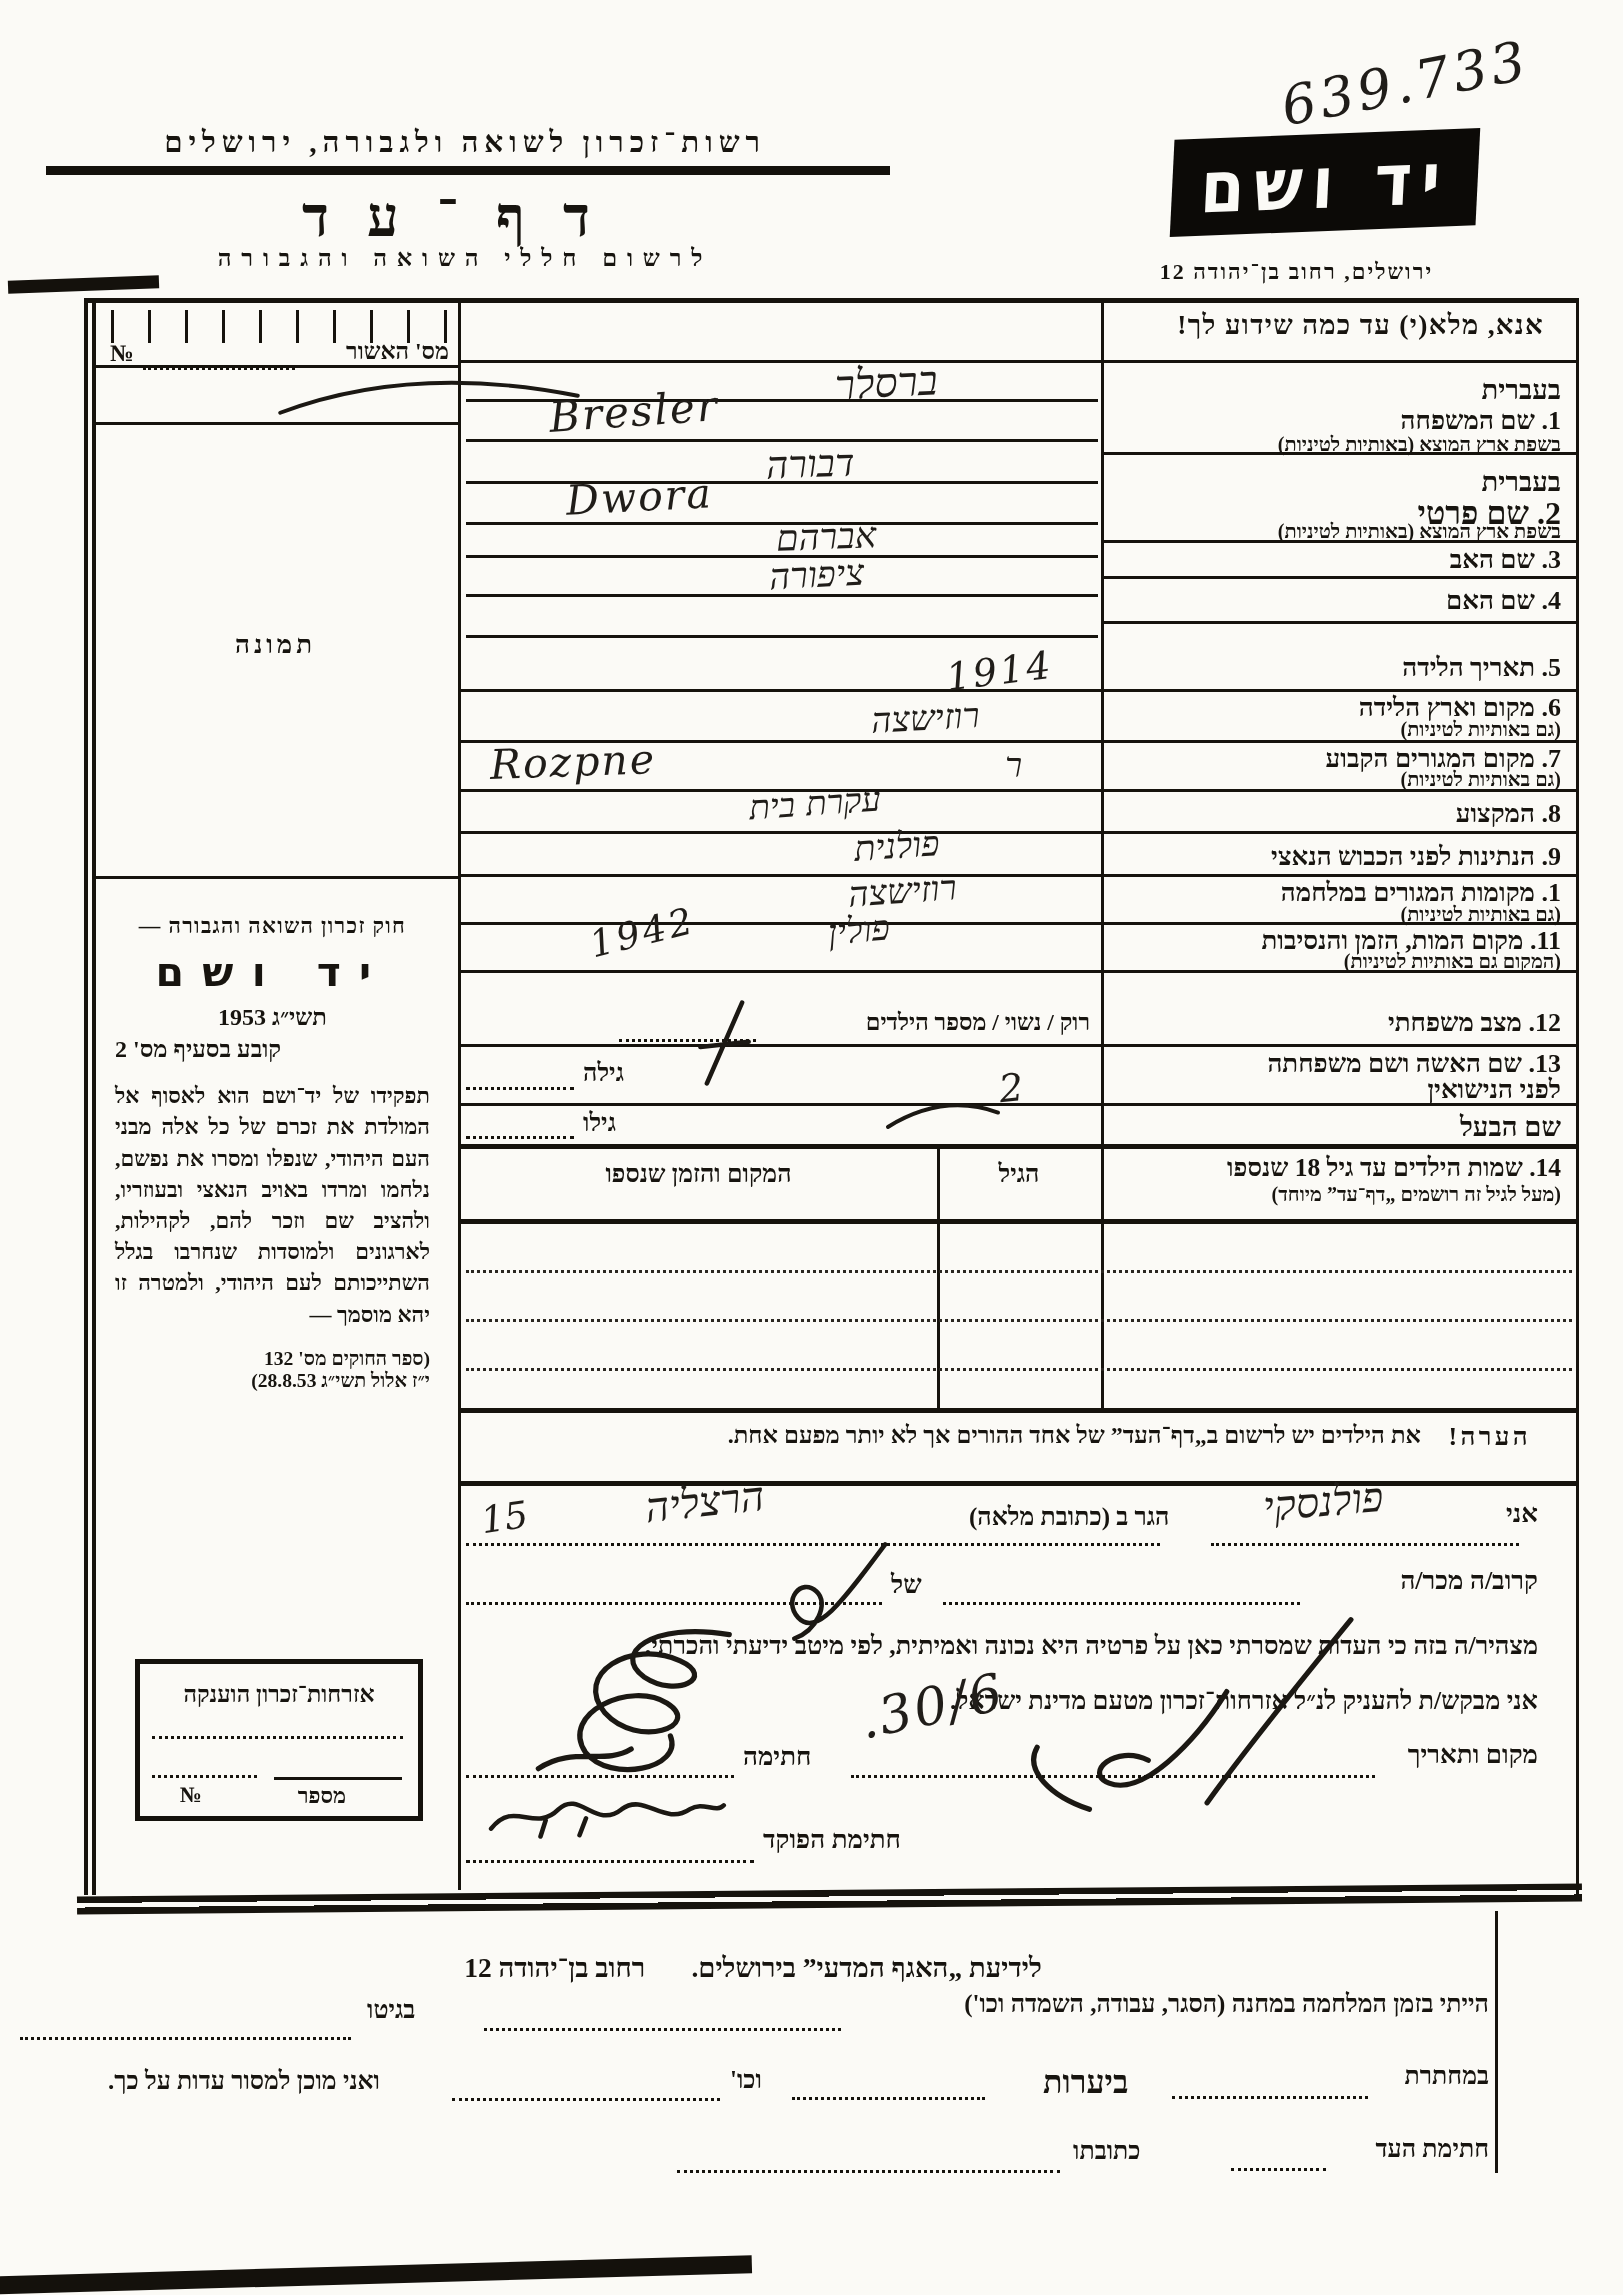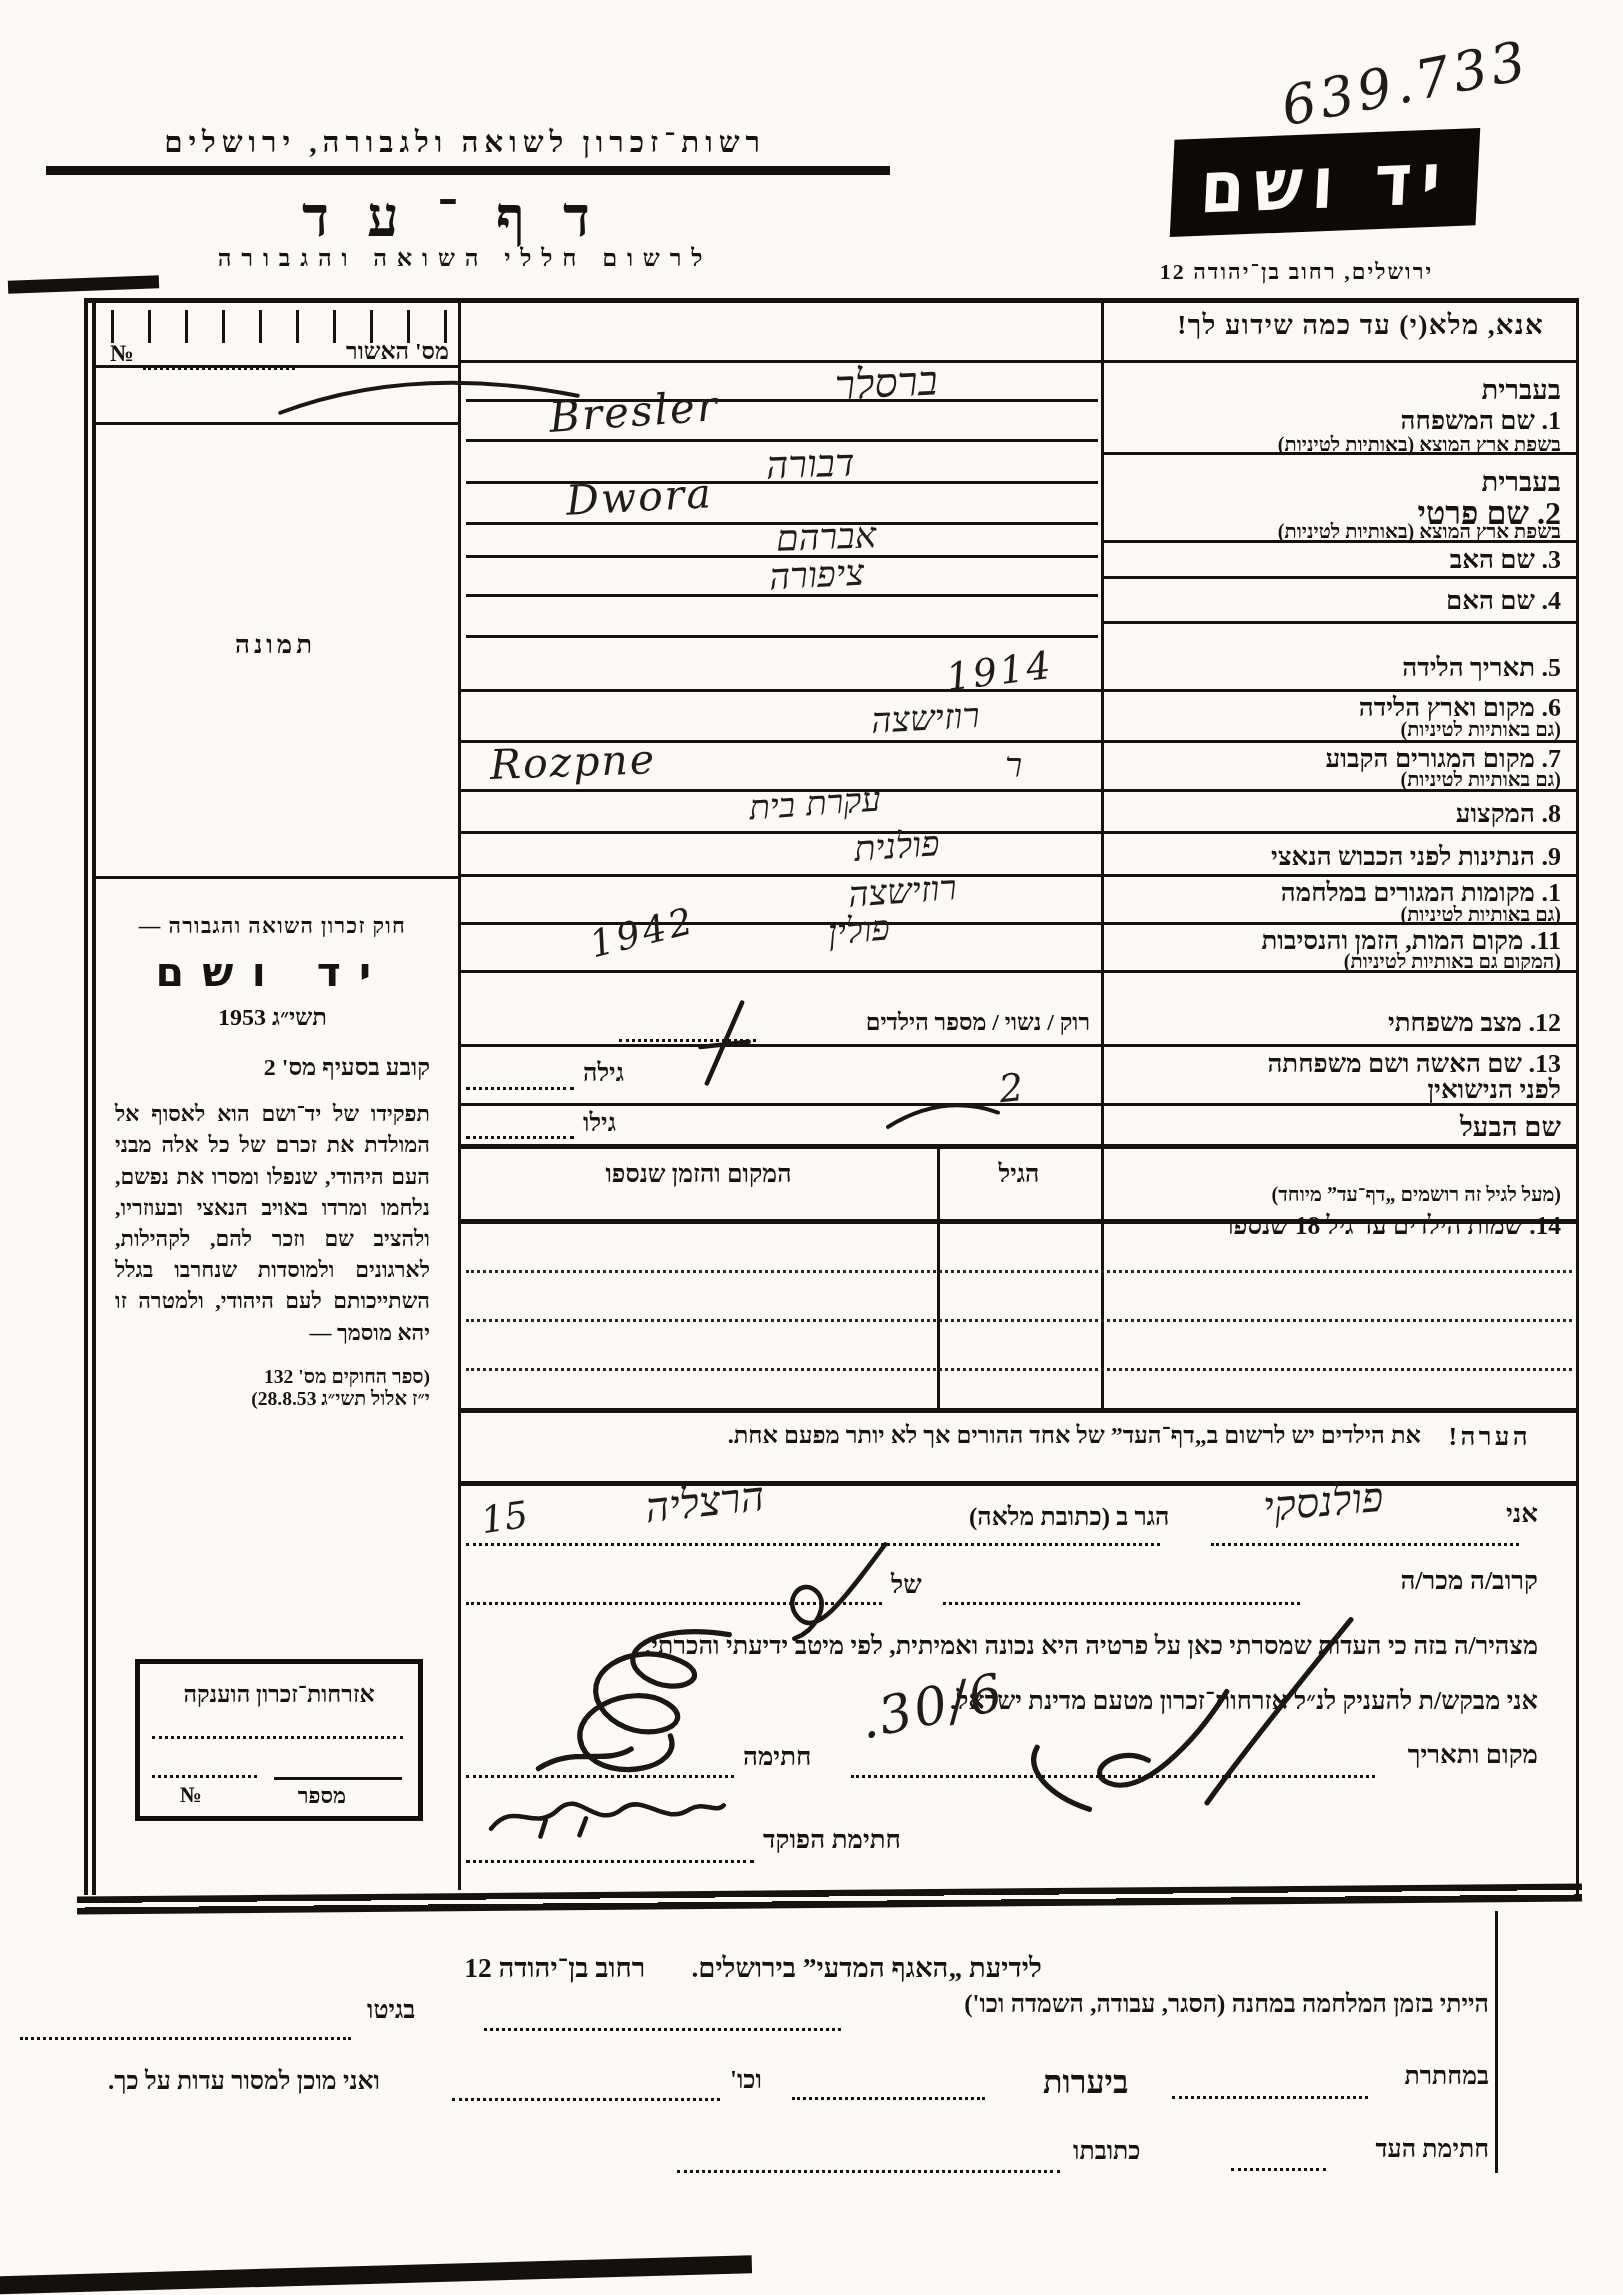--- a/index.html
+++ b/index.html
@@ -63,21 +63,21 @@
   <div class="ln" style="left:92px;top:876px;width:367px;"></div>
 
   <svg style="left:275px;top:372px;" width="308" height="56" viewBox="0 0 470 85">
     <path class="sig" stroke-width="6" d="M8,62 Q210,-14 462,36"></path>
   </svg>
 
   <div style="position:absolute;left:115px;top:914px;width:315px;">
     <div class="sub" style="text-align:center;font-size:21.6px;letter-spacing:1.3px;">חוק זכרון השואה והגבורה —</div>
     <div style="text-align:center;font-family:'DejaVu Sans',sans-serif;font-weight:bold;font-size:41px;letter-spacing:18.3px;margin-top:9.2px;">יד ושם</div>
     <div class="sub" style="text-align:center;font-size:24px;margin-top:7.9px;">תשי״ג 1953</div>
-    <div class="sub" style="text-align:right;font-size:24px;margin-top:23px;">קובע בסעיף מס' 2</div>
+    <div class="sub" style="text-align:left;font-size:24px;margin-top:5px;">קובע בסעיף מס' 2</div>
     <div class="sub" style="text-align:justify;font-size:22px;line-height:1.42;margin-top:17px;">תפקידו של יד־ושם הוא לאסוף אל המולדת את זכרם של כל אלה מבני העם היהודי, שנפלו ומסרו את נפשם, נלחמו ומרדו באויב הנאצי ובעוזריו, ולהציב שם וזכר להם, לקהילות, לארגונים ולמוסדות שנחרבו בגלל השתייכותם לעם היהודי, ולמטרה זו יהא מוסמך —</div>
     <div class="sub" style="text-align:right;font-size:19.6px;margin-top:18.3px;">(ספר החוקים מס' 132</div>
     <div class="sub" style="text-align:right;font-size:19.6px;">י״ז אלול תשי״ג 28.8.53)</div>
   </div>
 
   <div style="position:absolute;left:135px;top:1659px;width:278px;height:152px;border:5.9px solid #14110c;">
     <div class="sub" style="position:absolute;left:0;top:17px;width:100%;text-align:center;font-size:23.6px;">אזרחות־זכרון הוענקה</div>
     <div class="dots" style="left:11.8px;top:72px;width:251px;"></div>
     <div class="ln" style="left:134px;top:113px;width:128px;"></div>
     <div class="dots" style="left:11.8px;top:111px;width:105px;"></div>
@@ -132,21 +132,21 @@
   <div class="print" style="right:62px;top:1008px;font-size:26px;"><span>12.</span> <span>מצב משפחתי</span></div>
   <div class="ln" style="left:461px;top:1044px;width:1117px;"></div>
 
   <div class="print" style="right:62px;top:1049px;font-size:26px;"><span>13.</span> <span>שם האשה ושם משפחתה</span></div>
   <div class="print" style="right:62px;top:1075px;font-size:26px;">לפני הנישואין</div>
   <div class="ln" style="left:461px;top:1103px;width:1117px;"></div>
 
   <div class="print" style="right:62px;top:1111px;font-size:27.5px;">שם הבעל</div>
   <div class="ln lnT" style="left:461px;top:1144px;width:1117px;"></div>
 
-  <div class="print" style="right:62px;top:1211px;font-size:25.5px;"><span>14.</span> <span>שמות הילדים עד גיל 18 שנספו</span></div>
+  <div class="print" style="right:62px;top:1153px;font-size:25.5px;"><span>14.</span> <span>שמות הילדים עד גיל 18 שנספו</span></div>
   <div class="print" style="right:62px;top:1183px;font-size:20px;">(מעל לגיל זה רושמים „דף־עד” מיוחד)</div>
   <div class="ln lnT" style="left:461px;top:1219px;width:1117px;"></div>
 
   <div class="ln" style="left:466px;top:399px;width:632px;"></div>
   <div class="ln" style="left:466px;top:439px;width:632px;"></div>
   <div class="ln" style="left:466px;top:481px;width:632px;"></div>
   <div class="ln" style="left:466px;top:522px;width:632px;"></div>
   <div class="ln" style="left:466px;top:555px;width:632px;"></div>
   <div class="ln" style="left:466px;top:594px;width:632px;"></div>
   <div class="ln" style="left:466px;top:635px;width:632px;"></div>

